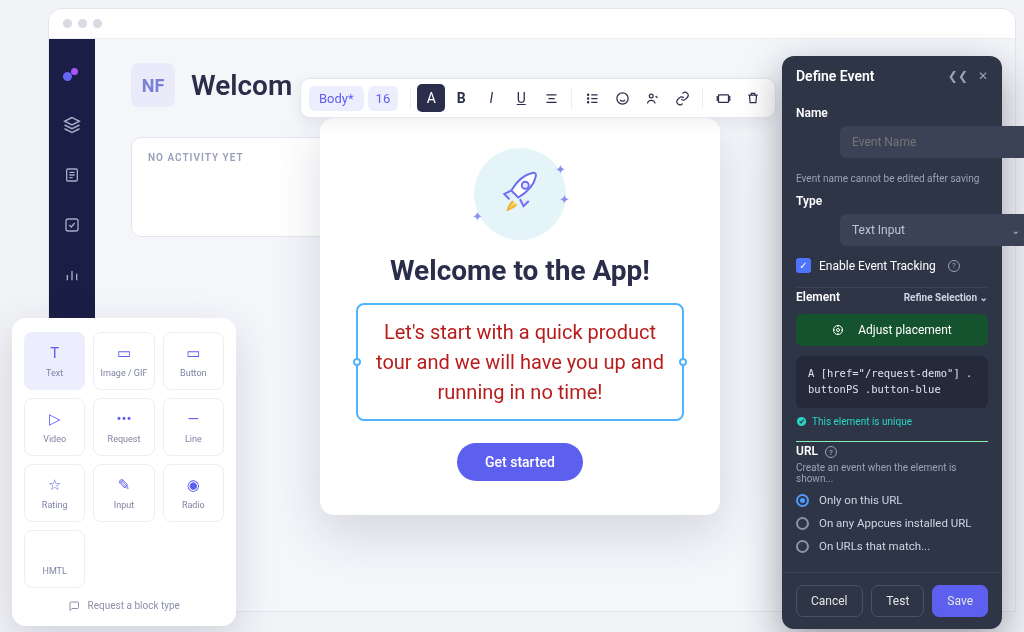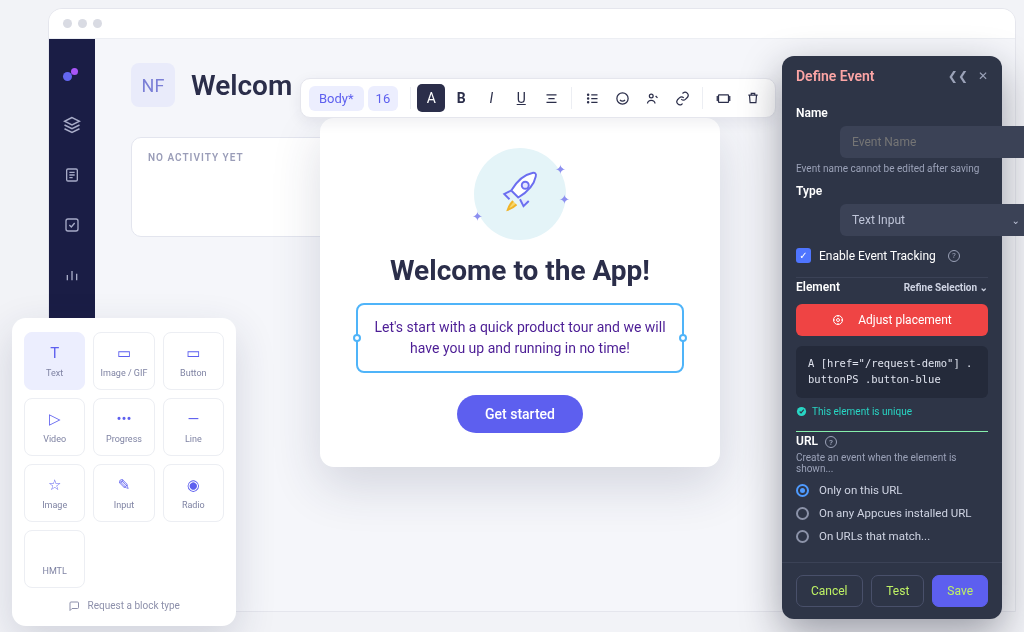--- a/index.html
+++ b/index.html
@@ -20,21 +20,21 @@
   
   .icon-rail { width:46px; background:#1a1d45; display:flex; flex-direction:column; align-items:center; padding-top:26px; gap:30px; }
   .icon-rail .rail-icon { width:20px; height:20px; color:#a7abc7; display:flex; align-items:center; justify-content:center; cursor:pointer; }
   .bubbles { position:relative; width:18px; height:18px;}
   .bubbles::before{content:"";position:absolute;width:9px;height:9px;border-radius:50%;background:#6366f1;left:0;top:6px;}
   .bubbles::after{content:"";position:absolute;width:7px;height:7px;border-radius:50%;background:#a855f7;left:8px;top:2px;}
 
   
   .main { flex:1; padding: 24px 36px; position:relative; }
   .header-row { display:flex; align-items:center; gap:16px; }
-  .nf-chip { width:44px;height:44px;border-radius:8px;background:#e9ebfa;color:#7b7fd6;font-weight:400;font-size:18px;display:flex;align-items:center;justify-content:center;}
+  .nf-chip { width:44px;height:44px;border-radius:8px;background:#e9ebfa;color:#7b7fd6;font-weight:700;font-size:18px;display:flex;align-items:center;justify-content:center;}
   .welcome-h { font-size:28px;font-weight:600;color:#2b2e4a; }
 
   .tasks-bar { margin-top:46px; width:230px; height:36px; border-radius:6px; background:#5d5fef; color:#fff; display:flex; align-items:center; padding:0 12px; font-size:11px; letter-spacing:2px; justify-content:space-between;}
   .tasks-bar .ti { display:flex;align-items:center;gap:10px;}
   .stack-ico{width:14px;height:14px;position:relative}
   .stack-ico::before,.stack-ico::after{content:"";position:absolute;width:14px;height:6px;border:2px solid #fff;border-radius:2px;transform:skewX(-20deg) rotate(-10deg)}
   .stack-ico::before{top:0}.stack-ico::after{top:6px}
   .dots3{letter-spacing:2px;font-size:14px;line-height:6px;}
 
   .no-activity {
@@ -62,21 +62,21 @@
     position:absolute; top:118px; left:320px; width:400px;
     background:#fff;border-radius:14px;box-shadow:0 18px 50px rgba(40,42,80,.16);
     padding:30px 36px 34px; text-align:center; z-index:15;
   }
   .rocket-circle{width:92px;height:92px;border-radius:50%;background:#e4f4f8;margin:0 auto 12px;display:flex;align-items:center;justify-content:center;position:relative;}
   .rocket-svg{width:56px;height:56px;}
   .spark{position:absolute;color:#8c8ff0;font-size:13px;}
   .s1{top:14px;right:0}.s2{bottom:16px;left:-2px}.s3{top:44px;right:-4px}
   .modal h2{font-size:28px;color:#2b2e4a;font-weight:700;margin:14px 0 16px;}
   .sel-box{position:relative;border:2px solid #4fb4f9;border-radius:8px;padding:12px 16px;margin-bottom:22px;}
-  .sel-box p{font-size:14px;color:#4c1d95;line-height:1.5;}
+  .sel-box p{font-size:20px;color:#b91c1c;line-height:1.5;}
   .handle{width:8px;height:8px;border-radius:50%;background:#fff;border:2px solid #4fb4f9;position:absolute;top:50%;transform:translateY(-50%);}
   .handle.l{left:-5px}.handle.r{right:-5px}
   .cta{background:#5d5fef;color:#fff;border:none;padding:11px 28px;border-radius:24px;font-size:14px;font-weight:500;cursor:pointer;}
 
   
   .block-picker{
     position:absolute;left:12px;top:318px;width:224px;background:#fff;border-radius:14px;
     box-shadow:0 14px 40px rgba(40,42,80,.16);padding:14px 12px;z-index:30;
   }
   .blocks-grid{display:grid;grid-template-columns:repeat(3,1fr);gap:8px;}
@@ -87,45 +87,45 @@
   .req-link{text-align:center;margin-top:12px;font-size:10px;color:#8d90ab;}
   .req-link svg{vertical-align:middle;margin-right:5px}
 
   
   .panel{
     position:absolute;right:22px;top:56px;width:220px;
     background:#2e3547;border-radius:12px;box-shadow:0 14px 40px rgba(20,22,40,.4);
     color:#cfd4e3;padding:0;z-index:40;font-size:12px;
   }
   .panel-head{display:flex;align-items:center;justify-content:space-between;padding:12px 14px;}
-  .panel-head h3{color:#fca5a5;font-size:14px;font-weight:600;}
+  .panel-head h3{color:#ffffff;font-size:14px;font-weight:600;}
   .phead-r{display:flex;gap:10px;color:#9ba2b8;}
   .phead-r span{cursor:pointer}
   .panel-body{padding:0 14px 10px;}
   .fld-label{color:#fff;font-size:12px;font-weight:600;margin:10px 0 6px;display:block;}
   .fld-input,.fld-select{width:100%;background:#3b4256;border:none;border-radius:6px;color:#bfc5d8;padding:9px 12px;font-size:12px;margin-left:44px;}
-  .hint{font-size:10px;color:#9ba2b8;margin-top:5px;}
+  .hint{font-size:10px;color:#9ba2b8;margin-top:15px;}
   .fld-select{position:relative;display:flex;justify-content:space-between;align-items:center;cursor:pointer;}
   .chev{font-size:10px;}
   .chk-row{display:flex;align-items:center;gap:8px;margin-top:12px;color:#fff;font-size:12px;}
   .chk{width:15px;height:15px;border-radius:3px;background:#4f75ff;display:flex;align-items:center;justify-content:center;color:#fff;font-size:10px;}
   .q{width:12px;height:12px;border-radius:50%;border:1px solid #9ba2b8;display:inline-flex;align-items:center;justify-content:center;font-size:8px;color:#9ba2b8;margin-left:4px;}
 
   .sect-head{display:flex;justify-content:space-between;align-items:center;border-top:1px solid #3b4256;padding-top:2px;margin-top:14px;}
   .sect-head .t{color:#fff;font-size:12px;font-weight:600;}
   .sect-head .r{color:#cfd4e3;font-size:10px;cursor:pointer;font-weight:bold;}
-  .adj-btn{width:100%;background:#ef4444;border-radius:6px;padding:9px;text-align:center;color:#fff;font-size:12px;margin:10px 0;cursor:pointer;display:flex;align-items:center;justify-content:center;gap:14px;}
+  .adj-btn{width:100%;background:#14532d;border-radius:6px;padding:9px;text-align:center;color:#fff;font-size:12px;margin:10px 0;cursor:pointer;display:flex;align-items:center;justify-content:center;gap:14px;}
   .code-box{background:#242a3a;border-radius:6px;padding:10px 12px;font-family:ui-monospace,Menlo,monospace;font-size:10.5px;color:#dfe3ee;line-height:1.5;word-break:break-all;}
   .uniq{color:#28d6c4;font-size:10px;margin-top:8px;display:flex;align-items:center;gap:5px;}
   .radio-row{display:flex;align-items:center;gap:10px;margin:9px 0;font-size:11.5px;color:#cfd4e3;cursor:pointer;}
   .rad{width:13px;height:13px;border-radius:50%;border:2px solid #8c93a9;position:relative;flex-shrink:0;}
   .rad.on{border-color:#4f9bff;}
   .rad.on::after{content:"";position:absolute;inset:2px;background:#4f9bff;border-radius:50%;}
   .panel-foot{display:flex;justify-content:space-between;padding:12px 14px;border-top:1px solid #3b4256;gap:8px;}
-  .pbtn{padding:8px 14px;border-radius:7px;border:1px solid #49506a;background:transparent;color:#bef264;font-size:12px;cursor:pointer;}
+  .pbtn{padding:8px 14px;border-radius:7px;border:1px solid #49506a;background:transparent;color:#e5e5e5;font-size:12px;cursor:pointer;}
   .pbtn.primary{background:#5d5fef;border-color:#5d5fef;}
   .foot-right{display:flex;gap:8px;}
 </style>
 </head>
 <body>
 
 <div class="browser-window">
   <div class="browser-bar">
     <span class="dot"></span>
     <span class="dot"></span>
@@ -263,29 +263,29 @@
       <div class="block">
         <span class="bi">▭</span>
         <span class="bl">Button</span>
       </div>
       <div class="block">
         <span class="bi">▷</span>
         <span class="bl">Video</span>
       </div>
       <div class="block">
         <span class="bi">•••</span>
-        <span class="bl">Progress</span>
+        <span class="bl">Request</span>
       </div>
       <div class="block">
         <span class="bi">—</span>
         <span class="bl">Line</span>
       </div>
       <div class="block">
         <span class="bi">☆</span>
-        <span class="bl">Image</span>
+        <span class="bl">Rating</span>
       </div>
       <div class="block">
         <span class="bi">✎</span>
         <span class="bl">Input</span>
       </div>
       <div class="block">
         <span class="bi">◉</span>
         <span class="bl">Radio</span>
       </div>
       <div class="block">

